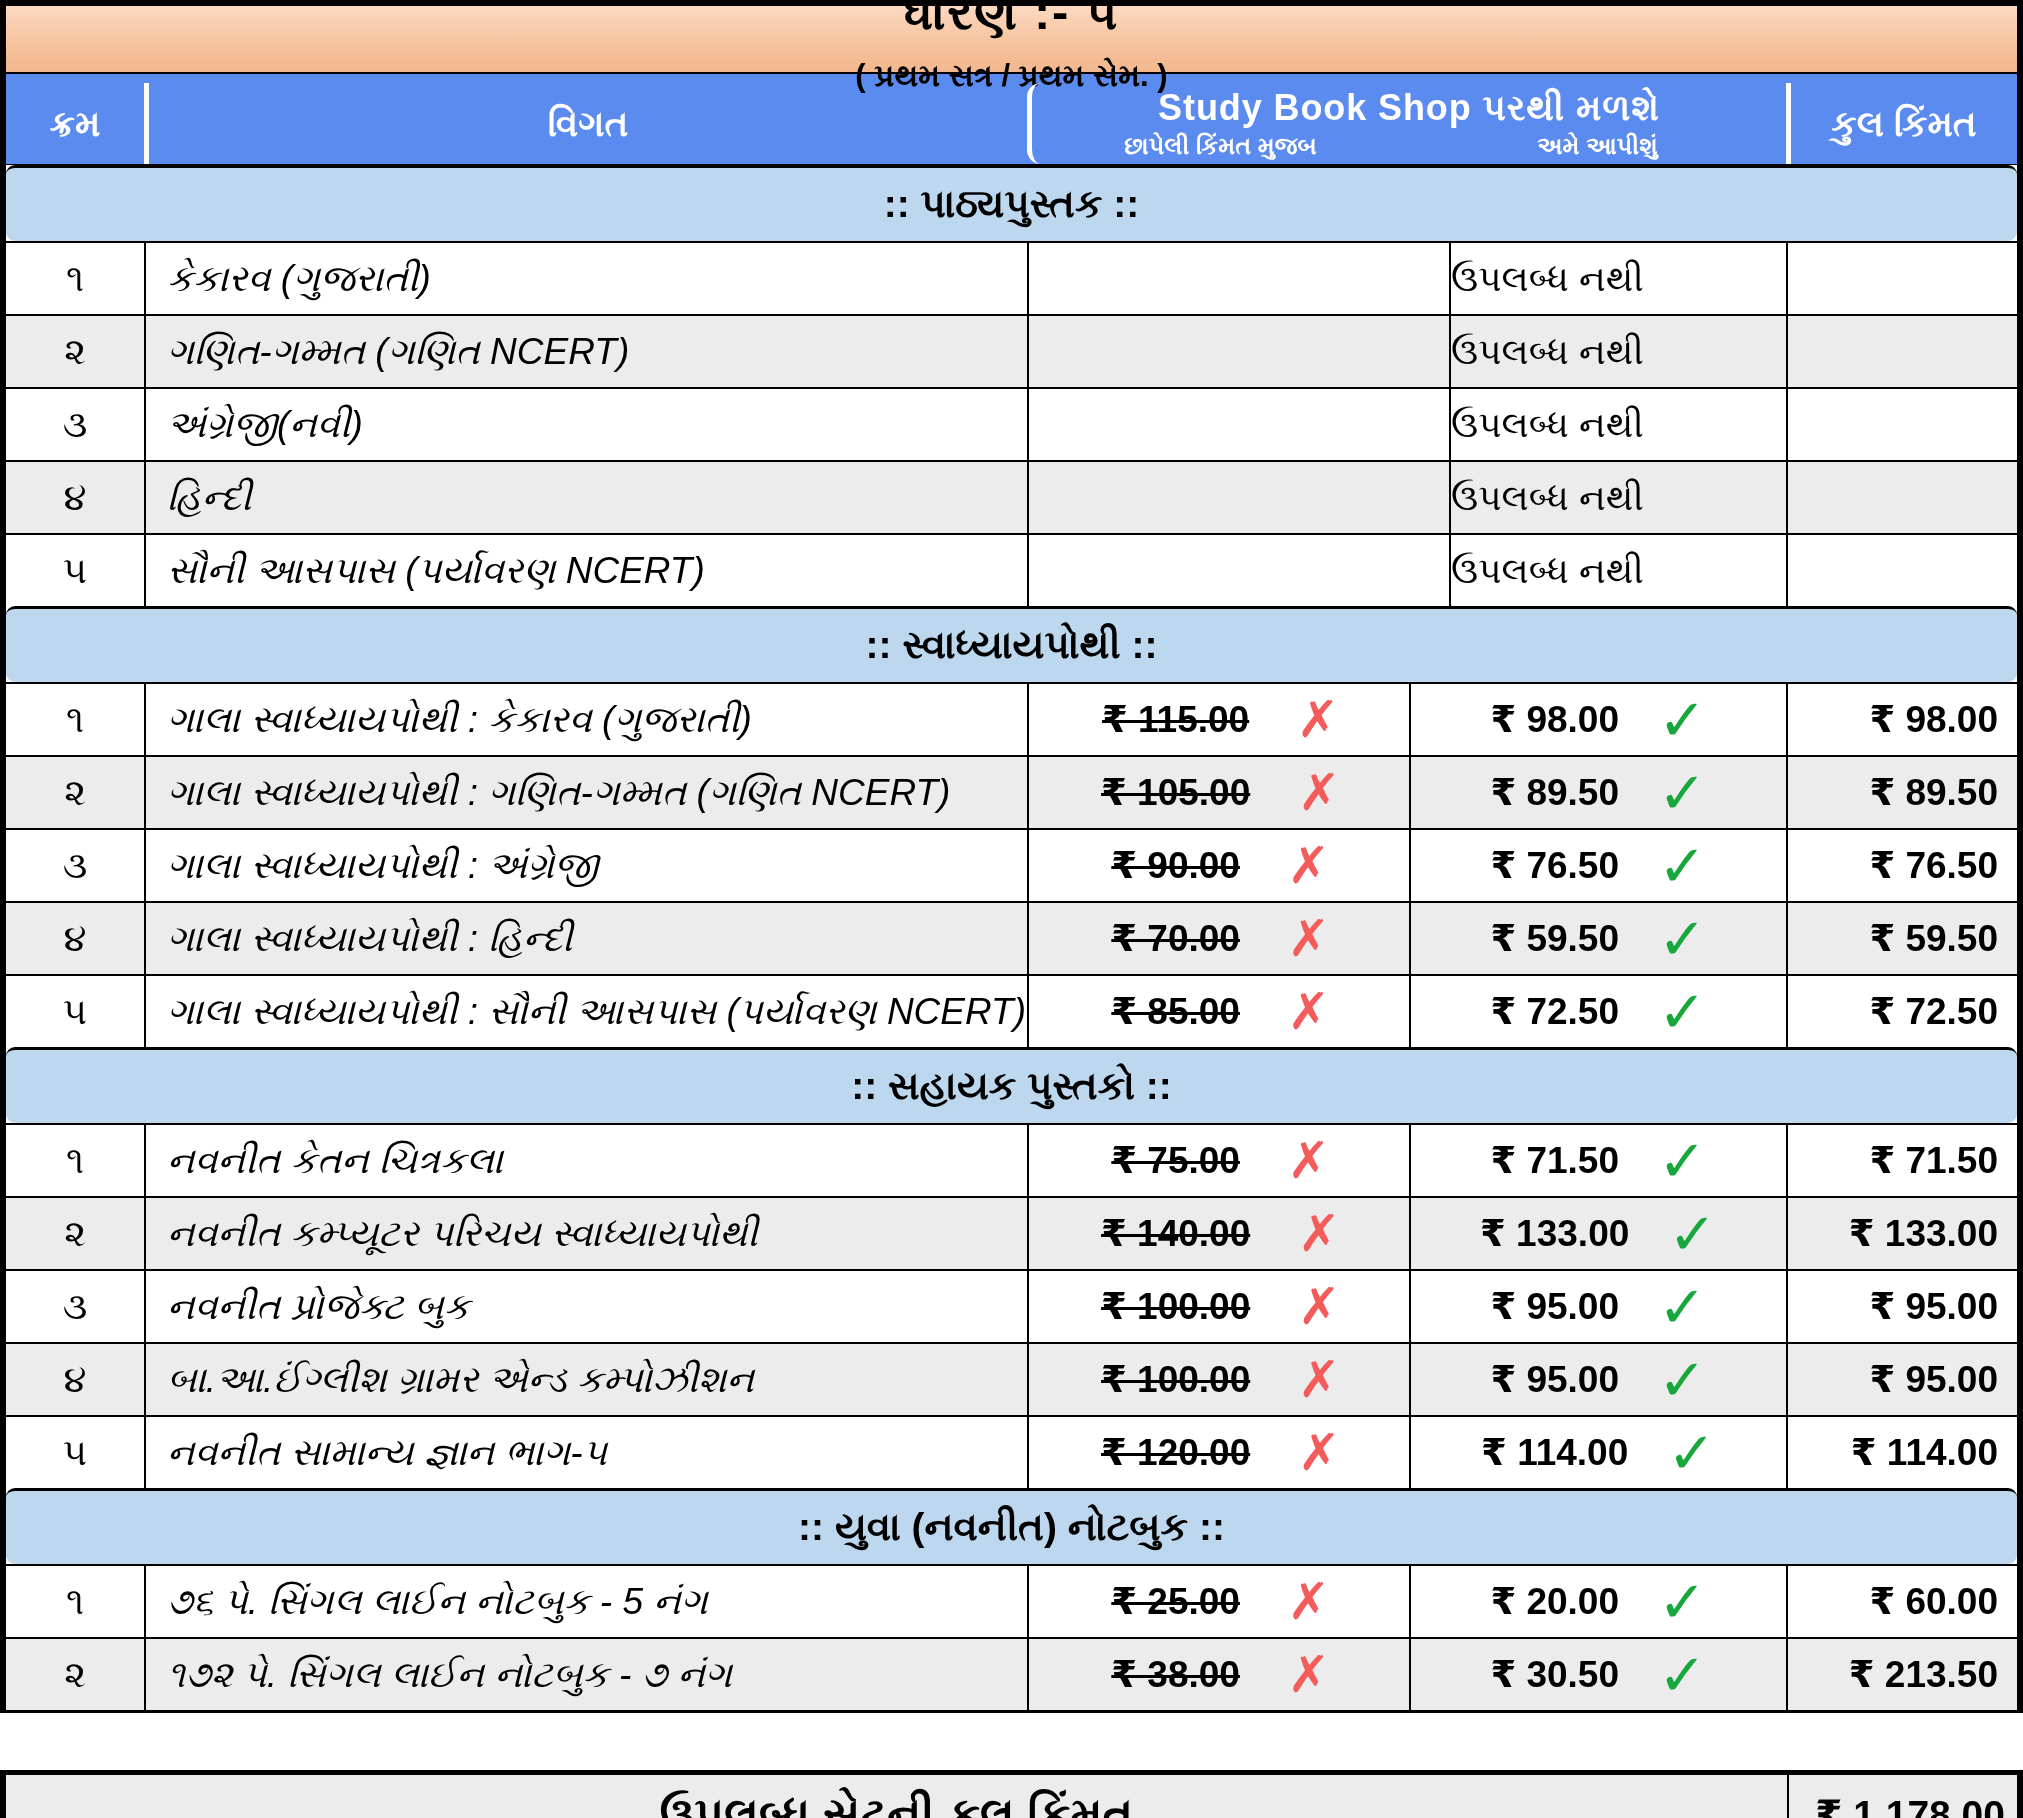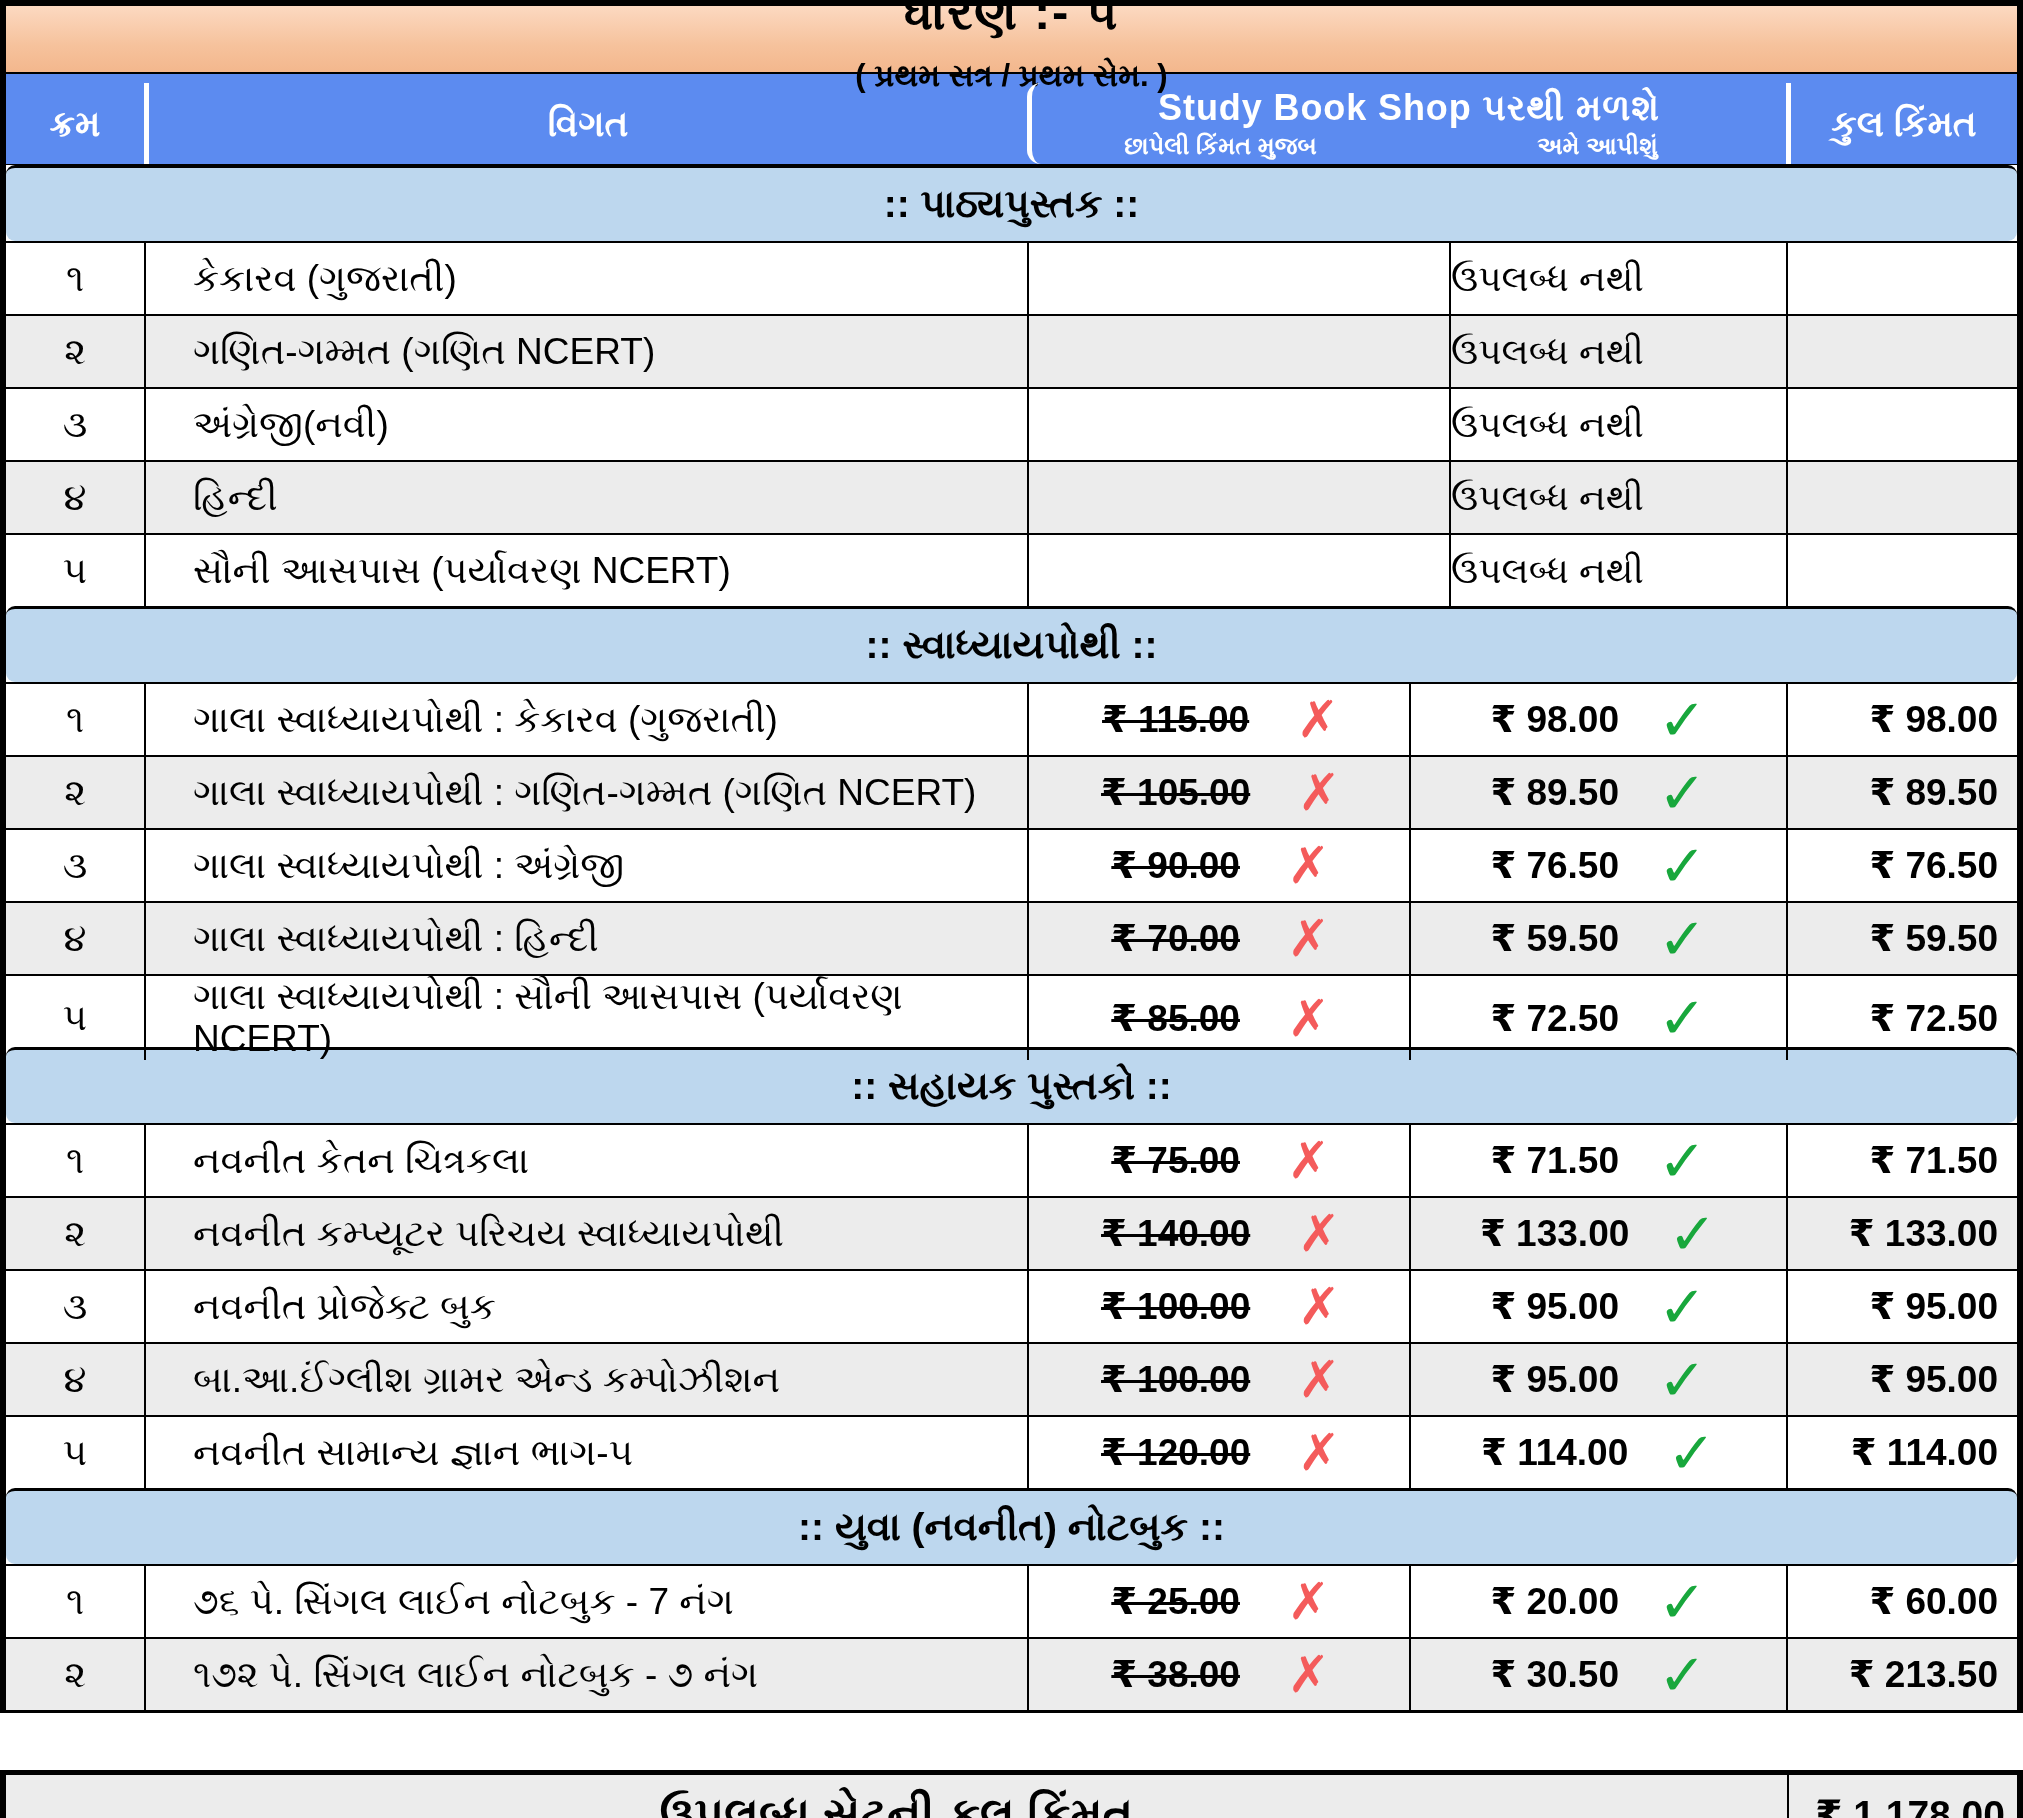--- a/index.html
+++ b/index.html
@@ -29,21 +29,21 @@
   
   .section-head{background:#bdd7ee;height:73px;border-top:3.4px solid #000;
     display:flex;align-items:center;justify-content:center;font-size:39px;font-weight:bold;border-radius:9px;}
 
   
   .row{height:71px;border-top:2.6px solid #000;background:#fff;}
   .row.alt{background:#ececec;}
   .cell{display:flex;align-items:center;min-width:0;}
   .cell.bl{border-left:2.6px solid #000;}
   .c-sr{justify-content:center;font-size:37px;}
-  .c-name{padding-left:47px;font-size:37px;}
+  .c-name{padding-left:21px;font-size:37px;font-style:italic;}
   .c-printed{justify-content:center;gap:44px;}
   .c-wegive{justify-content:center;gap:39px;}
   .c-wegive.left{justify-content:flex-start;margin-left:40px;}
   .c-total{justify-content:flex-end;padding-right:19px;}
   .price{font-weight:bold;font-size:37px;white-space:nowrap;}
   .strike{text-decoration:line-through;text-decoration-thickness:3.4px;padding:0 3.4px;}
   .mark{font-weight:900;line-height:1;}
   .cross{color:#f45b5b;font-size:51px;}
   .check{color:#18a73c;font-size:58px;}
   .na{font-size:36px;}
@@ -277,21 +277,21 @@
             <div class="price">₹ 114.00</div>
             <div class="mark check">✓</div>
           </div>
           <div class="cell bl c-total">
             <div class="price">₹ 114.00</div>
           </div>
         </div>
         <div class="section-head">:: યુવા (નવનીત) નોટબુક ::</div>
         <div class="row grid5">
           <div class="cell c-sr">૧</div>
-          <div class="cell bl c-name">૭૬ પે. સિંગલ લાઈન નોટબુક - 7 નંગ</div>
+          <div class="cell bl c-name">૭૬ પે. સિંગલ લાઈન નોટબુક - 5 નંગ</div>
           <div class="cell bl c-printed">
             <div class="price strike">₹ 25.00</div>
             <div class="mark cross">✗</div>
           </div>
           <div class="cell bl c-wegive">
             <div class="price">₹ 20.00</div>
             <div class="mark check">✓</div>
           </div>
           <div class="cell bl c-total">
             <div class="price">₹ 60.00</div>

